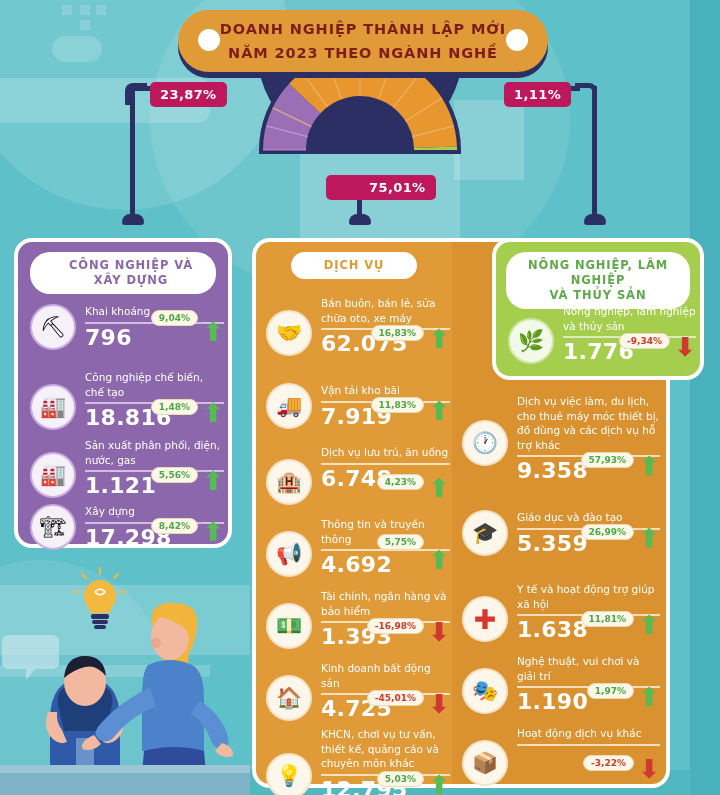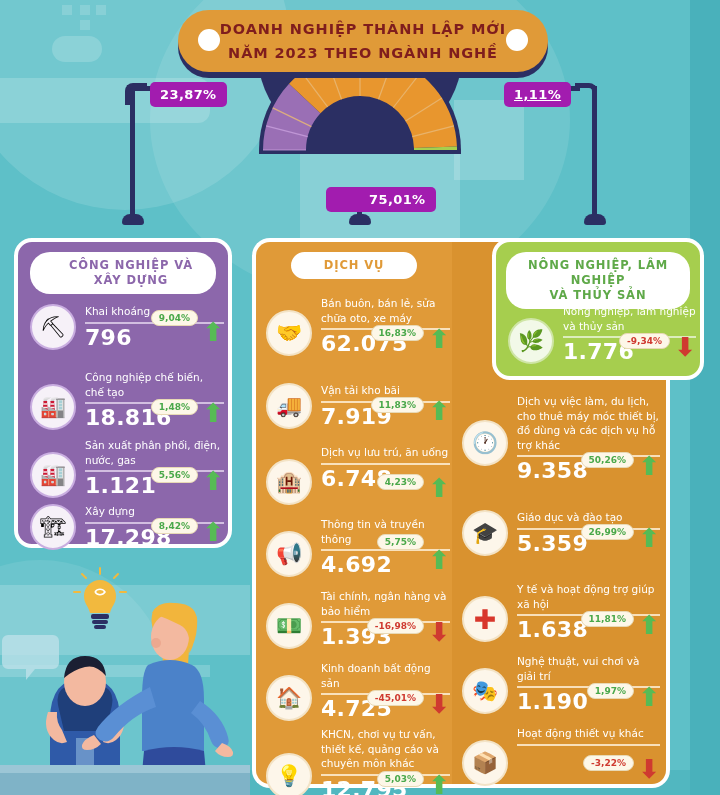--- a/index.html
+++ b/index.html
@@ -43,21 +43,21 @@
     position:absolute; width:22px; height:11px; background:#2b2f63;
     border-radius:11px 11px 4px 4px;
   }
   .conn-corner{
     position:absolute; width:22px; height:22px; border:5px solid #2b2f63;
     background:transparent;
   }
 
   .pct-badge{
     position:absolute; z-index:6;
-    background:#a21caf; color:#fff; font-weight:bold; font-size:13px;
+    background:#be185d; color:#fff; font-weight:bold; font-size:13px;
     padding:5px 10px; border-radius:5px; letter-spacing:.4px;
   }
 
   
   .panel{ position:absolute; border-radius:18px; z-index:5;
           border:4px solid #ffffff; }
   .panel-head{
     background:#fff; border-radius:20px; margin:10px auto 0;
     display:flex; align-items:center; justify-content:center; flex-direction:column;
     text-align:center; padding:6px 10px;
@@ -188,22 +188,22 @@
     <div class="conn-v" style="left:592px;top:86px;height:130px;"></div>
     <div class="conn-knob" style="left:584px;top:214px;"></div>
     <div class="conn-corner" style="left:575px;top:83px;border-left:none;border-bottom:none;border-radius:0 8px 0 0;"></div>
   </div>
   <div>
     <div class="conn-v" style="left:357px;top:192px;height:26px;"></div>
     <div class="conn-knob" style="left:349px;top:214px;"></div>
   </div>
 
   <div class="pct-badge" style="left:150px;top:82px;">23,87%</div>
-  <div class="pct-badge" style="left:504px;top:82px;text-decoration:underline;">1,11%</div>
-  <div class="pct-badge" style="left:326px;top:187px;padding-left:43px;">75,01%</div>
+  <div class="pct-badge" style="left:504px;top:82px;">1,11%</div>
+  <div class="pct-badge" style="left:326px;top:175px;padding-left:43px;">75,01%</div>
 
   <div class="panel" id="panel-industry">
     <div class="panel-head head-industry" style="width:186px;">
       <span>CÔNG NGHIỆP VÀ XÂY DỰNG</span>
     </div>
 
     <div class="row" style="left:12px;top:62px;width:194px;">
       <div class="ico">⛏</div>
       <div class="rowbody">
         <div class="rlabel">Khai khoáng</div>
@@ -355,21 +355,21 @@
 
   <div class="panel" id="panel-service-right">
 
     <div class="row" style="left:10px;top:152px;width:198px;">
       <div class="ico" style="margin-top:26px;">🕐</div>
       <div class="rowbody">
         <div class="rlabel">Dịch vụ việc làm, du lịch, cho thuê máy móc thiết bị, đồ dùng và các dịch vụ hỗ trợ khác</div>
         <div class="rline"></div>
         <div class="rvalue">9.358</div>
         <div class="chg up" style="top:58px;">
-          <span class="bubble">50,26%</span>
+          <span class="bubble">57,93%</span>
         </div>
         <div class="arrow up" style="right:0;top:72px;">⬆</div>
       </div>
     </div>
 
     <div class="row" style="left:10px;top:268px;width:198px;">
       <div class="ico">🎓</div>
       <div class="rowbody">
         <div class="rlabel">Giáo dục và đào tạo</div>
         <div class="rline"></div>
@@ -403,21 +403,21 @@
         <div class="chg up" style="top:29px;">
           <span class="bubble">1,97%</span>
         </div>
         <div class="arrow up" style="right:0;top:43px;">⬆</div>
       </div>
     </div>
 
     <div class="row" style="left:10px;top:484px;width:198px;">
       <div class="ico" style="margin-top:14px;">📦</div>
       <div class="rowbody">
-        <div class="rlabel">Hoạt động thiết vụ khác</div>
+        <div class="rlabel">Hoạt động dịch vụ khác</div>
         <div class="rline"></div>
         <div class="chg down" style="top:29px;">
           <span class="bubble">-3,22%</span>
         </div>
         <div class="arrow down" style="right:0;top:43px;">⬇</div>
       </div>
     </div>
   </div>
 
   <div class="panel" id="panel-agri">

